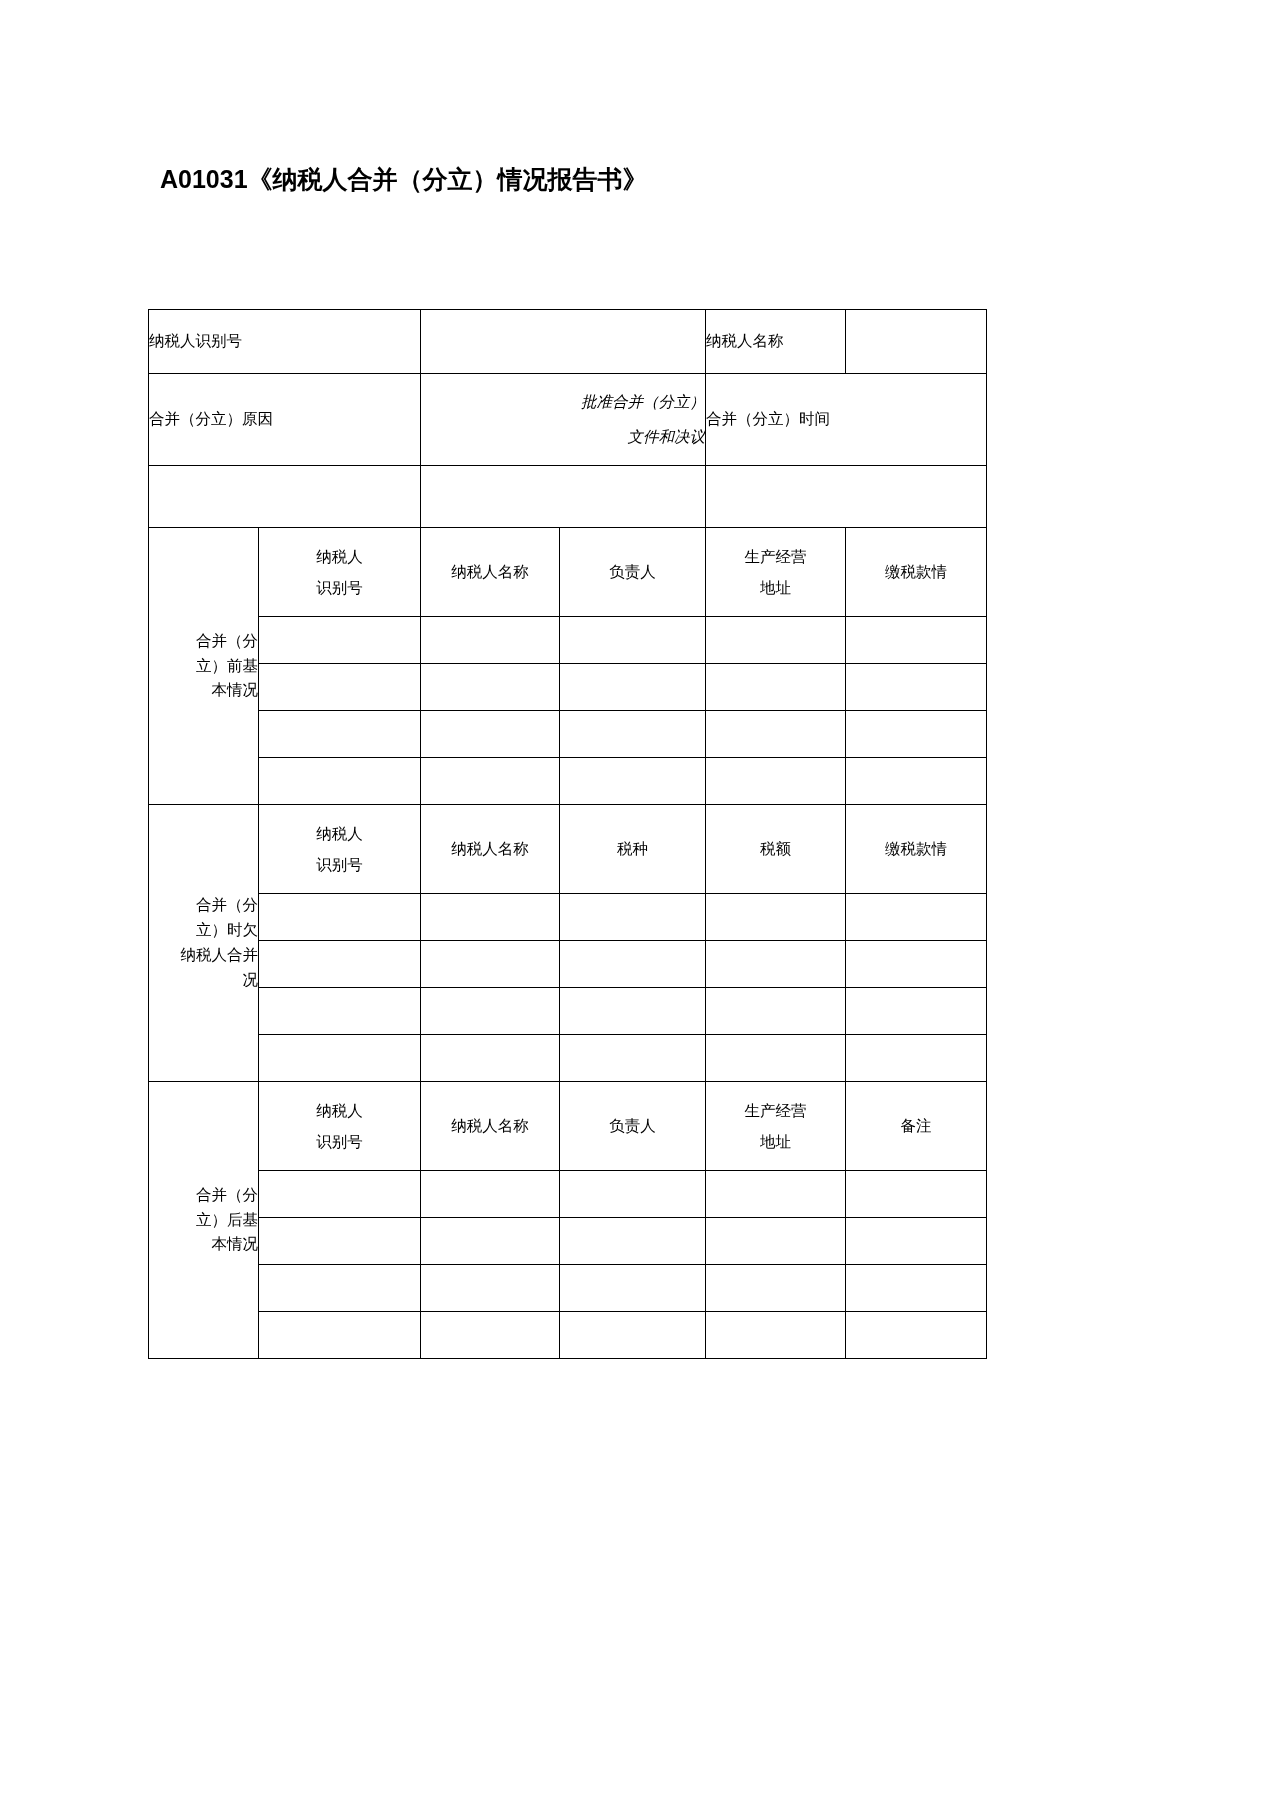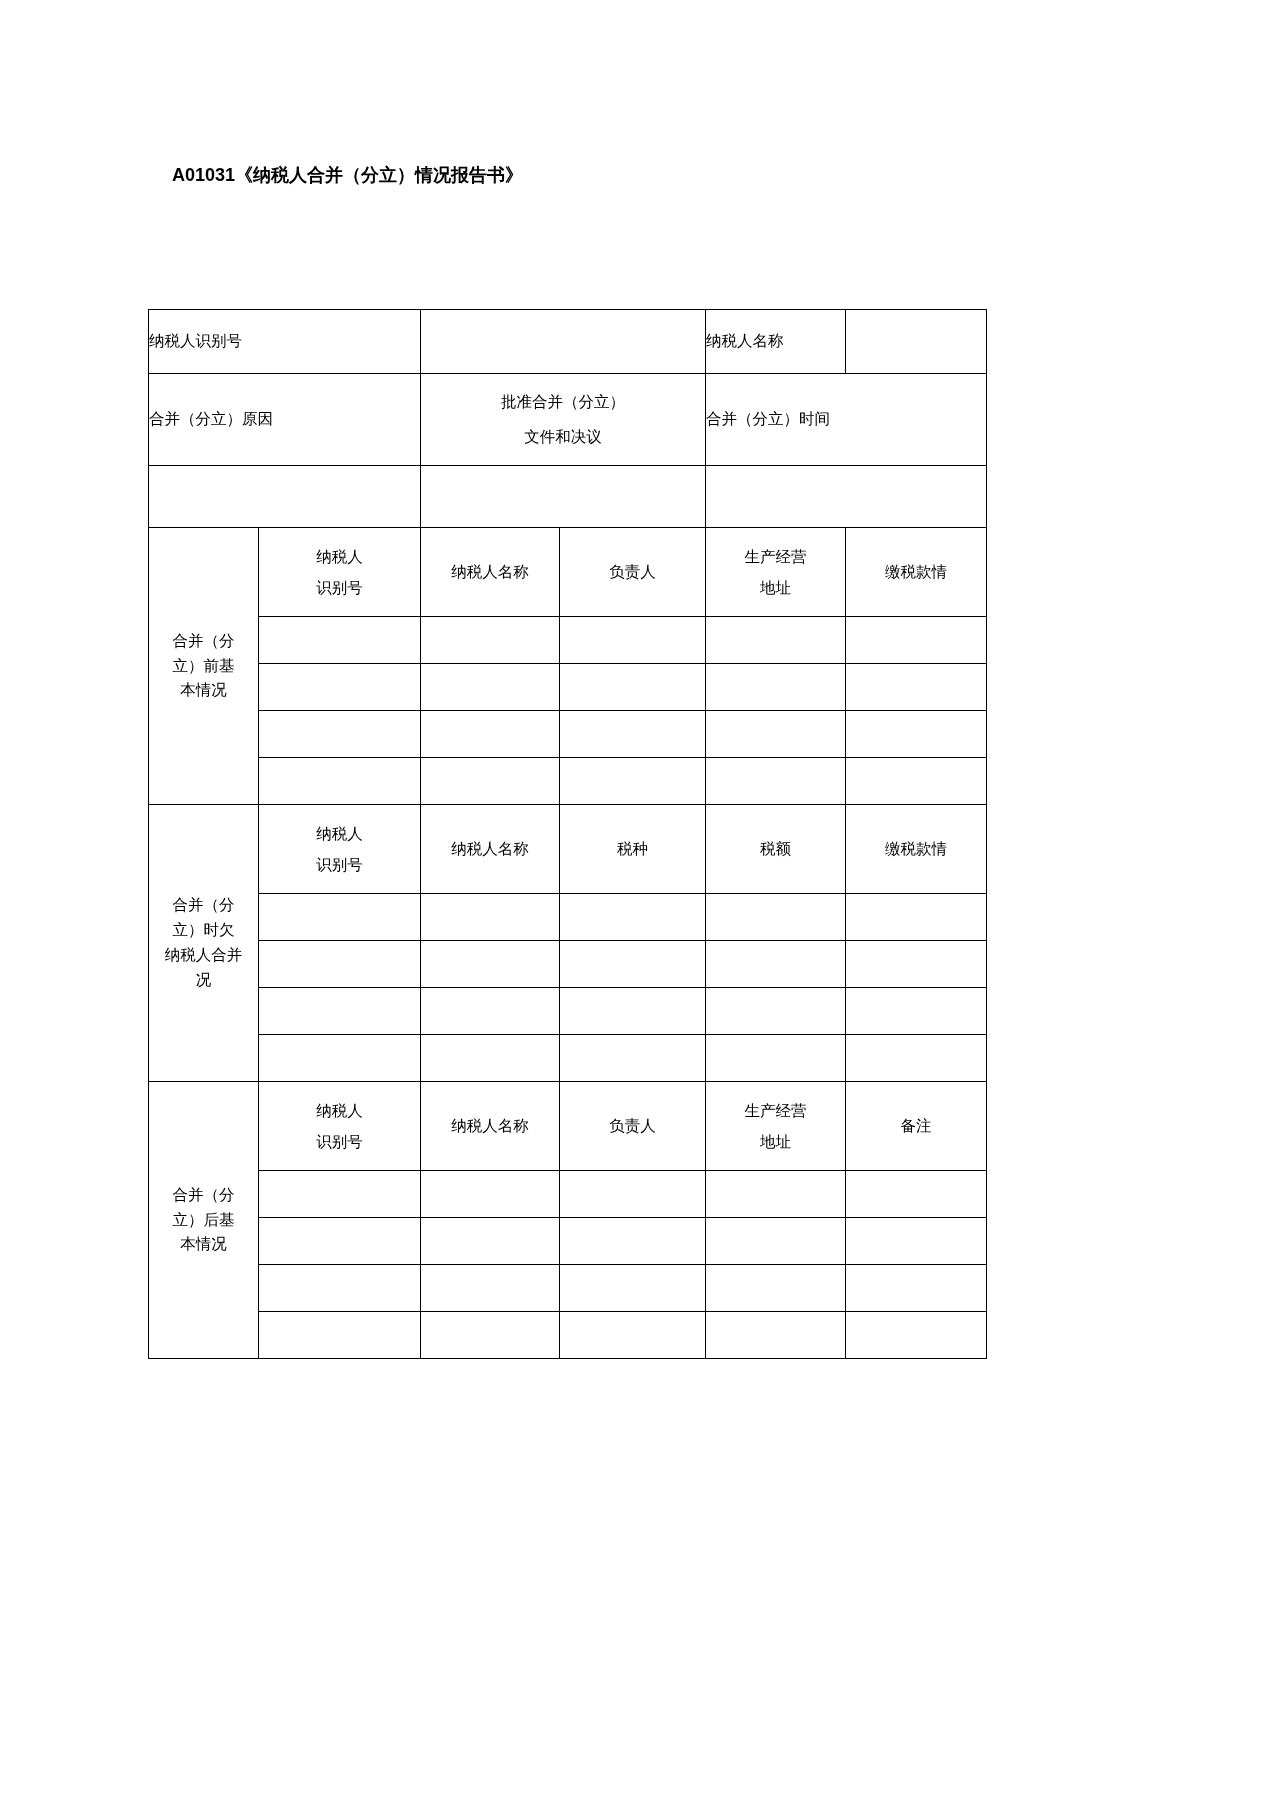--- a/index.html
+++ b/index.html
@@ -17,25 +17,25 @@
   }
   .page {
     position: absolute;
     left: 0; top: 0;
     width: 1280px;
     height: 1810px;
     background: #fff;
   }
   .doc-heading {
     position: absolute;
-    left: 172px;
+    left: 160px;
     top: 163px;
     font-family: "Liberation Sans", "DejaVu Sans", sans-serif;
     font-weight: bold;
-    font-size: 18px;
+    font-size: 25px;
     letter-spacing: 0px;
     white-space: nowrap;
   }
   .doc-title {
     position: absolute;
     left: 0;
     top: 248px;
     width: 1120px;
     text-align: center;
     font-family: "Liberation Serif", "DejaVu Serif", serif;
@@ -59,28 +59,29 @@
     font-family: "Liberation Serif", "DejaVu Serif", serif;
     font-size: 15.5px;
     line-height: 1.6;
   }
   td.lbl {
     padding-left: 12px;
     text-align: left;
   }
   td.lbl-top {
     padding-left: 12px;
-    text-align: center;
+    text-align: right;
     vertical-align: middle;
+    font-style: italic;
   }
   td.ctr {
     text-align: center;
   }
   td.vlabel {
-    text-align: center;
+    text-align: right;
     vertical-align: middle;
     padding: 0 14px;
     line-height: 1.85;
   }
   .two-line {
     display: block;
     line-height: 2.2;
   }
   td.blank { }
   .hdr-stack {

